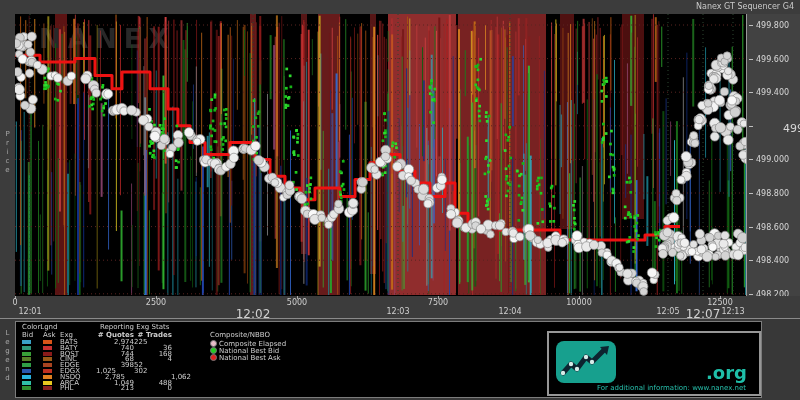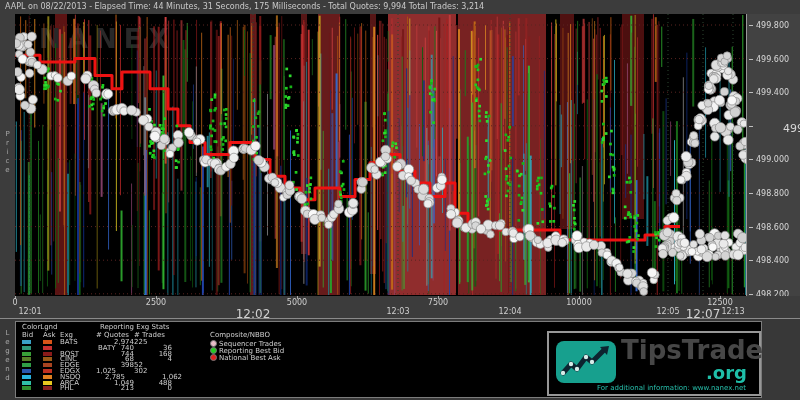--- a/index.html
+++ b/index.html
@@ -14,37 +14,37 @@
   #plot svg{position:absolute;left:0;top:0;}
   #yaxis{position:absolute;left:746px;top:14px;width:54px;height:282px;background:#424242;
     border-left:1px solid #9a9a9a;}
   #xaxis{position:absolute;left:0;top:296px;width:800px;height:22px;background:#3c3c3c;
     border-bottom:1px solid #8a8a8a;}
   #legendsec{position:absolute;left:0;top:319px;width:800px;height:81px;background:#383838;}
   #lpanel{position:absolute;left:15px;top:2px;width:745px;height:75px;background:#000;
     border:1px solid #7c7c7c;}
   .lhead{position:absolute;font-size:7px;color:#cfcfcf;white-space:nowrap;}
   .lrow span{position:absolute;font-size:7px;color:#cfcfcf;white-space:nowrap;line-height:6px;}
-  .num{text-align:left;}
+  .num{text-align:right;font-weight:bold;}
   .nbbodot{position:absolute;width:5px;height:5px;border-radius:50%;}
   .nbbolab{position:absolute;font-size:7px;color:#cfcfcf;white-space:nowrap;}
   #logobox{position:absolute;left:531px;top:9px;width:210px;height:61px;background:#000;
     border:2px solid #979797;}
   #logotext{position:absolute;left:72px;top:2px;font-size:26px;font-weight:bold;
     color:#474747;letter-spacing:0px;}
   #logoorg{position:absolute;left:157px;top:29px;font-size:18px;font-weight:bold;color:#1fbfa9;}
   #logoinfo{position:absolute;left:48px;bottom:2px;font-size:7px;color:#27c0ac;white-space:nowrap;}
 </style>
 </head>
 <body>
 
 <div id="app">
 
   <div class="hdr">
-    <span class="lt">AAPL on 08/22/2013  -  Elapsed Time: 44 Minutes, 31 Seconds, 175 Milliseconds  -  Total Quotes: 9,994  Total Trades: 3,214</span>
+    <span class="rt">Nanex GT Sequencer G4</span>
   </div>
 
   <div id="leftstrip">
       <div style="left: 0px; top: 116px; width: 15px; text-align: center; position: absolute; font-size: 7px; color: rgb(168, 168, 168);">P</div>
       <div style="left: 0px; top: 125px; width: 15px; text-align: center; position: absolute; font-size: 7px; color: rgb(168, 168, 168);">r</div>
       <div style="left: 0px; top: 134px; width: 15px; text-align: center; position: absolute; font-size: 7px; color: rgb(168, 168, 168);">i</div>
       <div style="left: 0px; top: 143px; width: 15px; text-align: center; position: absolute; font-size: 7px; color: rgb(168, 168, 168);">c</div>
       <div style="left: 0px; top: 152px; width: 15px; text-align: center; position: absolute; font-size: 7px; color: rgb(168, 168, 168);">e</div>
     </div>
 
@@ -1275,21 +1275,21 @@
           <div class="lrow">
             <span style="left: 6px; top: 18px; width: 9px; height: 4px; position: absolute; background: rgb(58, 160, 200);"></span>
             <span style="left: 27px; top: 18px; width: 9px; height: 4px; position: absolute; background: rgb(216, 84, 24);"></span>
             <span style="left: 44px; top: 17px; position: absolute;">BATS</span>
             <span style="left: 80px; top: 17px; width: 38px; text-align: right; position: absolute;">2,974</span>
             <span style="left: 118px; top: 17px; width: 38px; text-align: left; position: absolute;">225</span>
           </div>
           <div class="lrow">
             <span style="left: 6px; top: 23.8px; width: 9px; height: 4px; position: absolute; background: rgb(47, 150, 120);"></span>
             <span style="left: 27px; top: 23.8px; width: 9px; height: 4px; position: absolute; background: rgb(200, 48, 48);"></span>
-            <span style="left: 44px; top: 22.8px; position: absolute; margin-left: 38px;">BATY</span>
+            <span style="left: 44px; top: 22.8px; position: absolute;">BATY</span>
             <span style="left: 80px; top: 22.8px; width: 38px; text-align: right; position: absolute;">740</span>
             <span style="left: 118px; top: 22.8px; width: 38px; text-align: right; position: absolute;">36</span>
           </div>
           <div class="lrow">
             <span style="left: 6px; top: 29.6px; width: 9px; height: 4px; position: absolute; background: rgb(56, 160, 56);"></span>
             <span style="left: 27px; top: 29.6px; width: 9px; height: 4px; position: absolute; background: rgb(138, 26, 26);"></span>
             <span style="left: 44px; top: 28.6px; position: absolute;">BOST</span>
             <span style="left: 80px; top: 28.6px; width: 38px; text-align: right; position: absolute;">744</span>
             <span style="left: 118px; top: 28.6px; width: 38px; text-align: right; position: absolute;">168</span>
           </div>
@@ -1312,58 +1312,57 @@
             <span style="left: 27px; top: 47px; width: 9px; height: 4px; position: absolute; background: rgb(192, 48, 32);"></span>
             <span style="left: 44px; top: 46px; position: absolute;">EDGX</span>
             <span style="left: 80px; top: 46px; width: 38px; text-align: left; position: absolute;">1,025</span>
             <span style="left: 118px; top: 46px; width: 38px; text-align: left; position: absolute;">302</span>
           </div>
           <div class="lrow">
             <span style="left: 6px; top: 52.8px; width: 9px; height: 4px; position: absolute; background: rgb(40, 180, 224);"></span>
             <span style="left: 27px; top: 52.8px; width: 9px; height: 4px; position: absolute; background: rgb(224, 128, 32);"></span>
             <span style="left: 44px; top: 51.8px; position: absolute;">NSDQ</span>
             <span style="left: 80px; top: 51.8px; width: 38px; text-align: center; position: absolute;">2,785</span>
-            <span style="left: 118px; top: 51.8px; width: 38px; text-align: left; position: absolute; padding-left: 28px;">1,062</span>
+            <span style="left: 118px; top: 51.8px; width: 38px; text-align: center; position: absolute; padding-left: 28px;">1,062</span>
           </div>
           <div class="lrow">
             <span style="left: 6px; top: 58.6px; width: 9px; height: 4px; position: absolute; background: rgb(48, 192, 168);"></span>
             <span style="left: 27px; top: 58.6px; width: 9px; height: 4px; position: absolute; background: rgb(232, 200, 32);"></span>
             <span style="left: 44px; top: 57.6px; position: absolute;">ARCA</span>
             <span style="left: 80px; top: 57.6px; width: 38px; text-align: right; position: absolute;">1,049</span>
             <span style="left: 118px; top: 57.6px; width: 38px; text-align: right; position: absolute;">488</span>
           </div>
           <div class="lrow">
             <span style="left: 6px; top: 64.4px; width: 9px; height: 4px; position: absolute; background: rgb(47, 143, 47);"></span>
             <span style="left: 27px; top: 64.4px; width: 9px; height: 4px; position: absolute; background: rgb(138, 32, 32);"></span>
             <span style="left: 44px; top: 63.4px; position: absolute;">PHL</span>
             <span style="left: 80px; top: 63.4px; width: 38px; text-align: right; position: absolute;">213</span>
             <span style="left: 118px; top: 63.4px; width: 38px; text-align: right; position: absolute;">0</span>
           </div>
         </div>
       <div id="nbbo">
           <span class="nbbodot" style="left: 194px; top: 18px; background: rgb(230, 188, 200); border: 0.5px solid rgb(119, 119, 119);"></span>
-          <span class="nbbolab" style="left: 203px; top: 18px;">Sequencer Trades</span>
+          <span class="nbbolab" style="left: 203px; top: 18px;">Composite Elapsed</span>
           <span class="nbbodot" style="left: 194px; top: 25px; background: rgb(34, 204, 34); border: 0.5px solid rgb(119, 119, 119);"></span>
-          <span class="nbbolab" style="left: 203px; top: 25px;">Reporting Best Bid</span>
+          <span class="nbbolab" style="left: 203px; top: 25px;">National Best Bid</span>
           <span class="nbbodot" style="left: 194px; top: 32px; background: rgb(224, 32, 32); border: 0.5px solid rgb(119, 119, 119);"></span>
           <span class="nbbolab" style="left: 203px; top: 32px;">National Best Ask</span>
         </div>
 
       <div id="logobox">
         <svg width="60" height="42" viewBox="0 0 60 42" style="position:absolute;left:7px;top:8px;">
           <rect x="0" y="0" width="60" height="42" rx="8" fill="#17a08e"></rect>
           <polyline points="7,32 15,23 21,28 30,16 36,21 48,9" fill="none" stroke="#0d2430" stroke-width="5" stroke-linejoin="round" stroke-linecap="round"></polyline>
           <polygon points="44,6 53,5 51,14" fill="#0d2430"></polygon>
           <circle cx="7" cy="32" r="2.2" fill="#d6ece8"></circle>
           <circle cx="15" cy="23" r="2.2" fill="#d6ece8"></circle>
           <circle cx="21" cy="28" r="2.2" fill="#d6ece8"></circle>
           <circle cx="30" cy="16" r="2.2" fill="#d6ece8"></circle>
           <circle cx="36" cy="21" r="2.2" fill="#d6ece8"></circle>
         </svg>
-        <span id="logotext">TipsTrade</span>
         <span id="logoorg">.org</span>
         <span id="logoinfo">For additional information: www.nanex.net</span>
       </div>
     </div>
   <div style="left: 0px; top: 10px; width: 15px; text-align: center; position: absolute; font-size: 7px; color: rgb(168, 168, 168);">L</div>
       <div style="left: 0px; top: 19px; width: 15px; text-align: center; position: absolute; font-size: 7px; color: rgb(168, 168, 168);">e</div>
       <div style="left: 0px; top: 28px; width: 15px; text-align: center; position: absolute; font-size: 7px; color: rgb(168, 168, 168);">g</div>
       <div style="left: 0px; top: 37px; width: 15px; text-align: center; position: absolute; font-size: 7px; color: rgb(168, 168, 168);">e</div>
       <div style="left: 0px; top: 46px; width: 15px; text-align: center; position: absolute; font-size: 7px; color: rgb(168, 168, 168);">n</div>
       <div style="left: 0px; top: 55px; width: 15px; text-align: center; position: absolute; font-size: 7px; color: rgb(168, 168, 168);">d</div>

